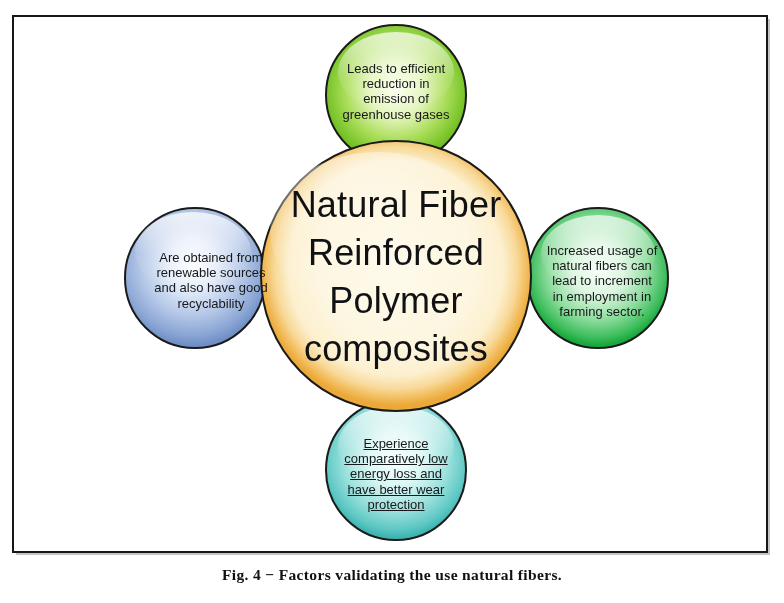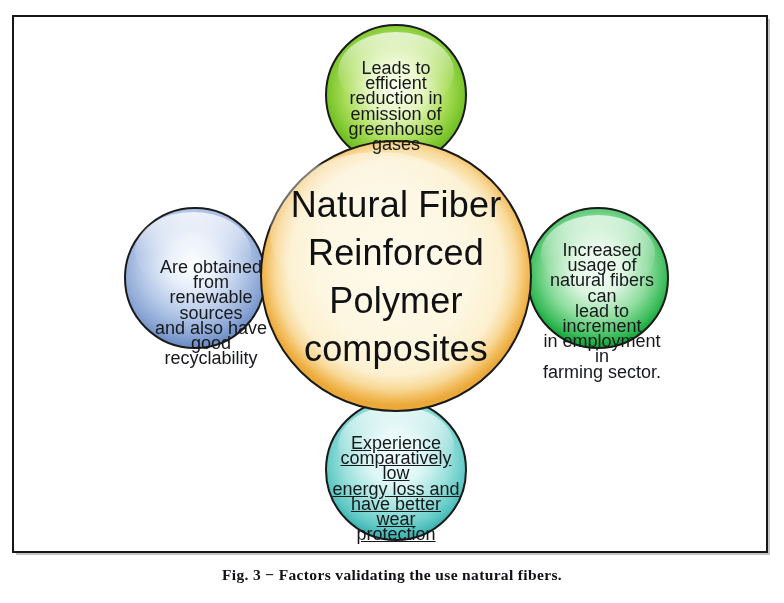--- a/index.html
+++ b/index.html
@@ -54,21 +54,21 @@
 
   
   .bubble-text {
     position: absolute;
     text-align: center;
     color: #17181b;
     font-family: "Liberation Sans", sans-serif;
     pointer-events: none;
   }
   .satellite-text {
-    font-size: 18px;
+    font-size: 13px;
     line-height: 15.2px;
     width: 132px;
   }
   #center-label {
     font-size: 36px;
     line-height: 48px;
     width: 246px;
     color: #101113;
     letter-spacing: 0.2px;
   }
@@ -169,21 +169,21 @@
   </g>
 
   <g>
     <circle cx="396" cy="276" r="135" fill="url(#grad-center)" stroke="#1a1a1a" stroke-width="2"></circle>
     <ellipse cx="378" cy="232" rx="108" ry="80" fill="url(#grad-center-sheen)"></ellipse>
   </g>
 </svg>
 
 <div class="bubble-text satellite-text" style="left:330px; top:61px;">Leads to efficient<br>reduction in<br>emission of<br>greenhouse gases</div>
 
-<div class="bubble-text satellite-text" style="left:145px; top:260px;">Are obtained from<br>renewable sources<br>and also have good<br>recyclability</div>
+<div class="bubble-text satellite-text" style="left:145px; top:250px;">Are obtained from<br>renewable sources<br>and also have good<br>recyclability</div>
 
 <div class="bubble-text satellite-text" style="left:536px; top:243px;">Increased usage of<br>natural fibers can<br>lead to increment<br>in employment in<br>farming sector.</div>
 
 <div class="bubble-text satellite-text" style="left:330px; top:436px;text-decoration:underline;">Experience<br>comparatively low<br>energy loss and<br>have better wear<br>protection</div>
 
 <div class="bubble-text" id="center-label" style="left:273px; top:181px;">Natural Fiber<br>Reinforced<br>Polymer<br>composites</div>
 
-<div id="figure-caption">Fig. 3 − Factors validating the use natural fibers.</div>
+<div id="figure-caption">Fig. 4 − Factors validating the use natural fibers.</div>
 
 </body></html>

